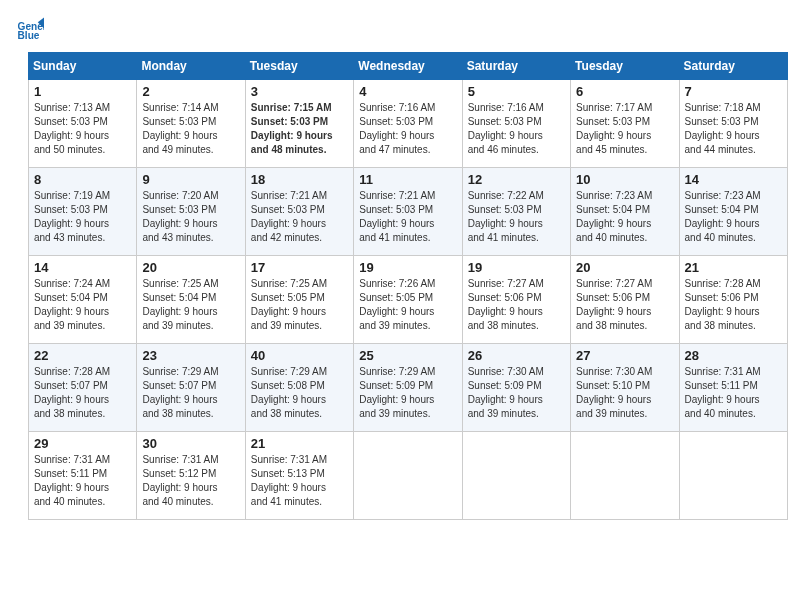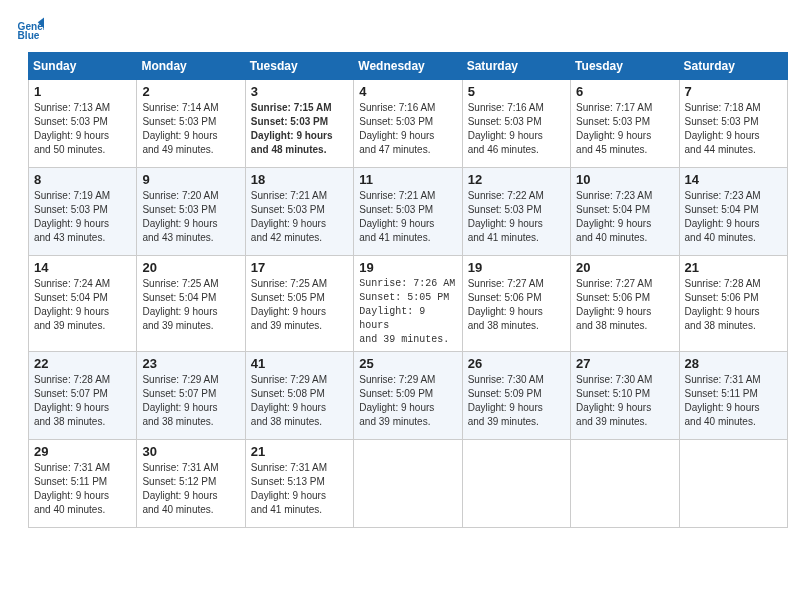--- a/index.html
+++ b/index.html
@@ -244,21 +244,21 @@
         </td>
         <td>
           <span class="day-num">17</span>
           <div class="day-info" style="white-space: pre-line;">Sunrise: 7:25 AM
 Sunset: 5:05 PM
 Daylight: 9 hours
 and 39 minutes.</div>
         </td>
         <td>
           <span class="day-num">19</span>
-          <div class="day-info" style="white-space: pre-line; font-family: Liberation Mono, monospace;">Sunrise: 7:26 AM
+          <div class="day-info" style="white-space: pre-line;">Sunrise: 7:26 AM
 Sunset: 5:05 PM
 Daylight: 9 hours
 and 39 minutes.</div>
         </td>
         <td>
           <span class="day-num">19</span>
           <div class="day-info" style="white-space: pre-line;">Sunrise: 7:27 AM
 Sunset: 5:06 PM
 Daylight: 9 hours
 and 38 minutes.</div>
@@ -287,21 +287,21 @@
 and 38 minutes.</div>
         </td>
         <td>
           <span class="day-num">23</span>
           <div class="day-info" style="white-space: pre-line;">Sunrise: 7:29 AM
 Sunset: 5:07 PM
 Daylight: 9 hours
 and 38 minutes.</div>
         </td>
         <td>
-          <span class="day-num">41</span>
+          <span class="day-num">40</span>
           <div class="day-info" style="white-space: pre-line;">Sunrise: 7:29 AM
 Sunset: 5:08 PM
 Daylight: 9 hours
 and 38 minutes.</div>
         </td>
         <td>
           <span class="day-num">25</span>
           <div class="day-info" style="white-space: pre-line;">Sunrise: 7:29 AM
 Sunset: 5:09 PM
 Daylight: 9 hours

